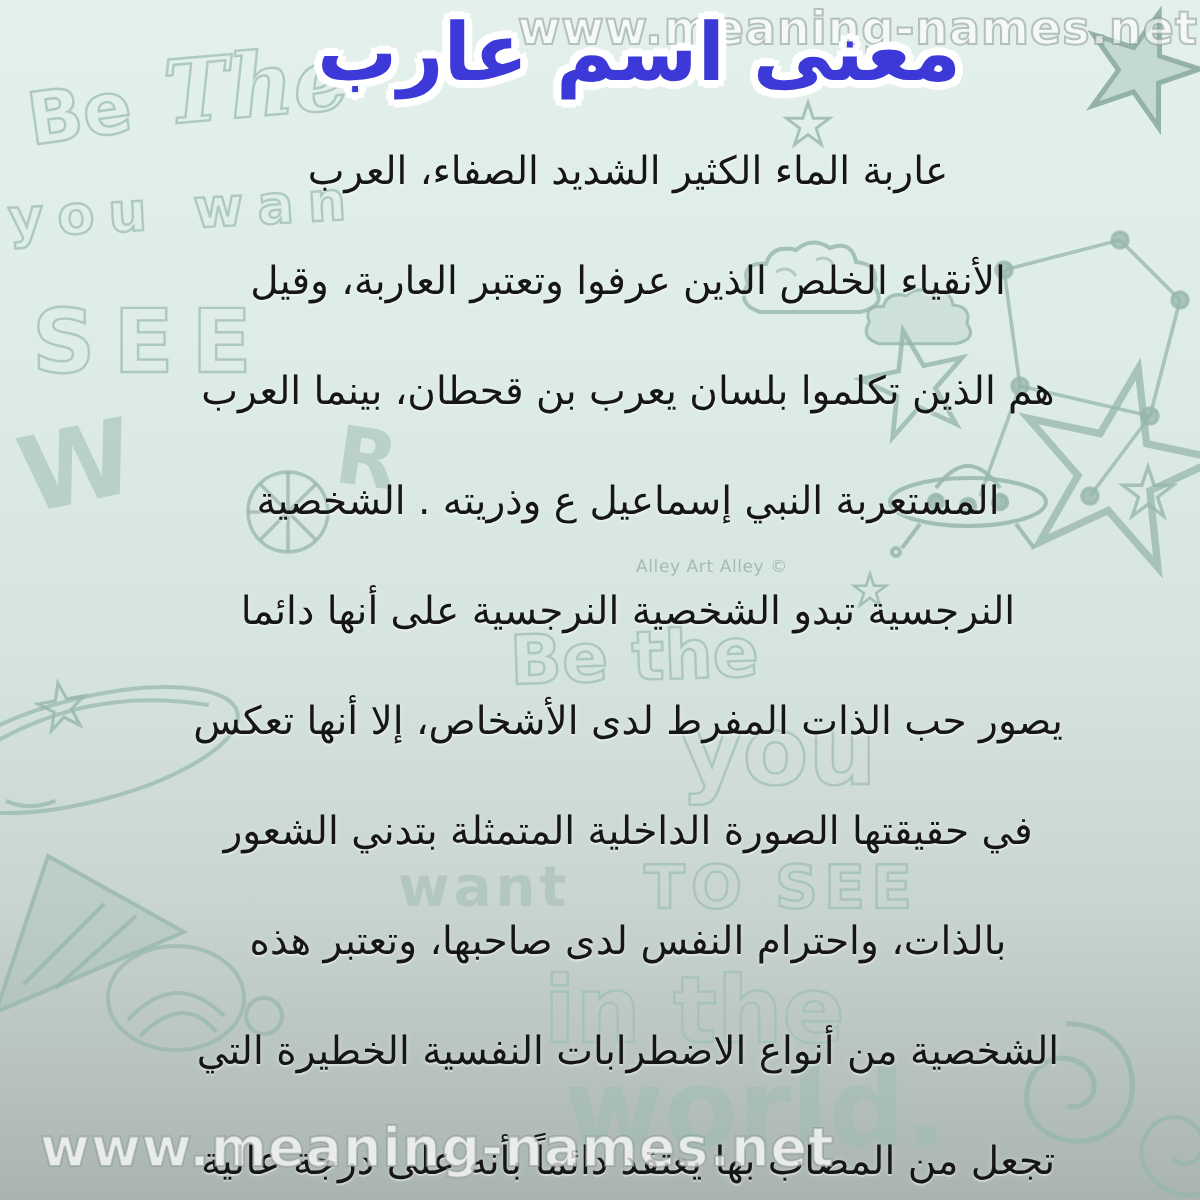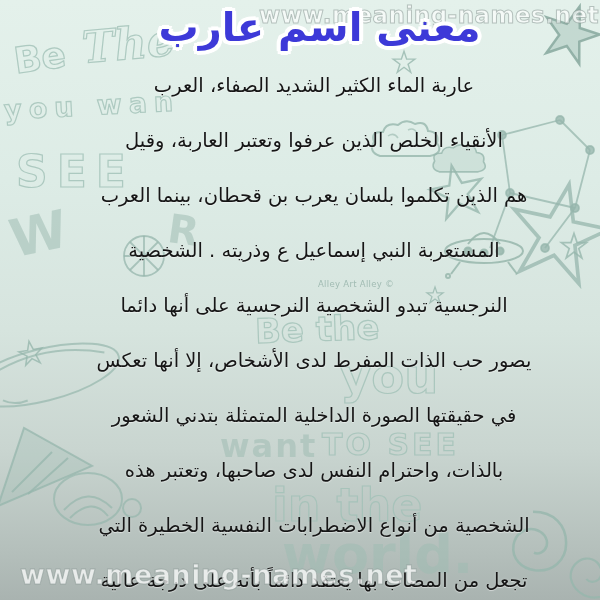--- a/index.html
+++ b/index.html
@@ -60,21 +60,21 @@
   <div class="doodles">
 
     <span class="ow" style="left:14px;top:40px;font-size:36px;transform:rotate(-8deg);">Be</span>
     <span class="ow" style="left:82px;top:22px;font-size:44px;font-family:'DejaVu Serif',serif;font-style:italic;transform:rotate(-5deg);">The</span>
     <span class="ow" style="left:4px;top:92px;font-size:27px;letter-spacing:7px;transform:rotate(-3deg);">you wan</span>
     <span class="ow" style="left:16px;top:150px;font-size:44px;letter-spacing:9px;">SEE</span>
     <span class="hw" style="left:10px;top:208px;font-size:52px;transform:rotate(-12deg);">W</span>
     <span class="hw" style="left:168px;top:210px;font-size:40px;transform:rotate(8deg);">R</span>
     <span class="ow" style="left:255px;top:312px;font-size:34px;transform:rotate(-2deg);">Be the</span>
     <span class="ow" style="left:340px;top:352px;font-size:48px;">you</span>
-    <span class="hw" style="left:220px;top:430px;font-size:32px;letter-spacing:2px;">want</span>
+    <span class="hw" style="left:199px;top:430px;font-size:28px;letter-spacing:2px;">want</span>
     <span class="ow" style="left:322px;top:430px;font-size:30px;letter-spacing:3px;">TO SEE</span>
     <span class="ow" style="left:272px;top:482px;font-size:46px;">in the</span>
     <span class="hw" style="left:282px;top:528px;font-size:54px;">world.</span>
 
     <svg style="left:368px;top:116px;" width="80" height="52" viewBox="0 0 80 52">
       <path d="M12 40 Q0 36 6 26 Q2 15 15 16 Q18 6 30 9 Q38 2 47 8 Q58 4 60 15 Q72 16 69 27 Q76 37 62 40 Z" fill="none" stroke="rgba(150,182,172,.8)" stroke-width="2"></path>
       <path d="M20 20 q6 -4 10 2 M40 14 q6 -3 9 3" fill="none" stroke="rgba(150,182,172,.6)" stroke-width="1.5"></path>
     </svg>
     <svg style="left:430px;top:140px;" width="62" height="42" viewBox="0 0 80 52">
       <path d="M12 40 Q0 36 6 26 Q2 15 15 16 Q18 6 30 9 Q38 2 47 8 Q58 4 60 15 Q72 16 69 27 Q76 37 62 40 Z" fill="rgba(160,190,180,.25)" stroke="rgba(150,182,172,.8)" stroke-width="2"></path>

